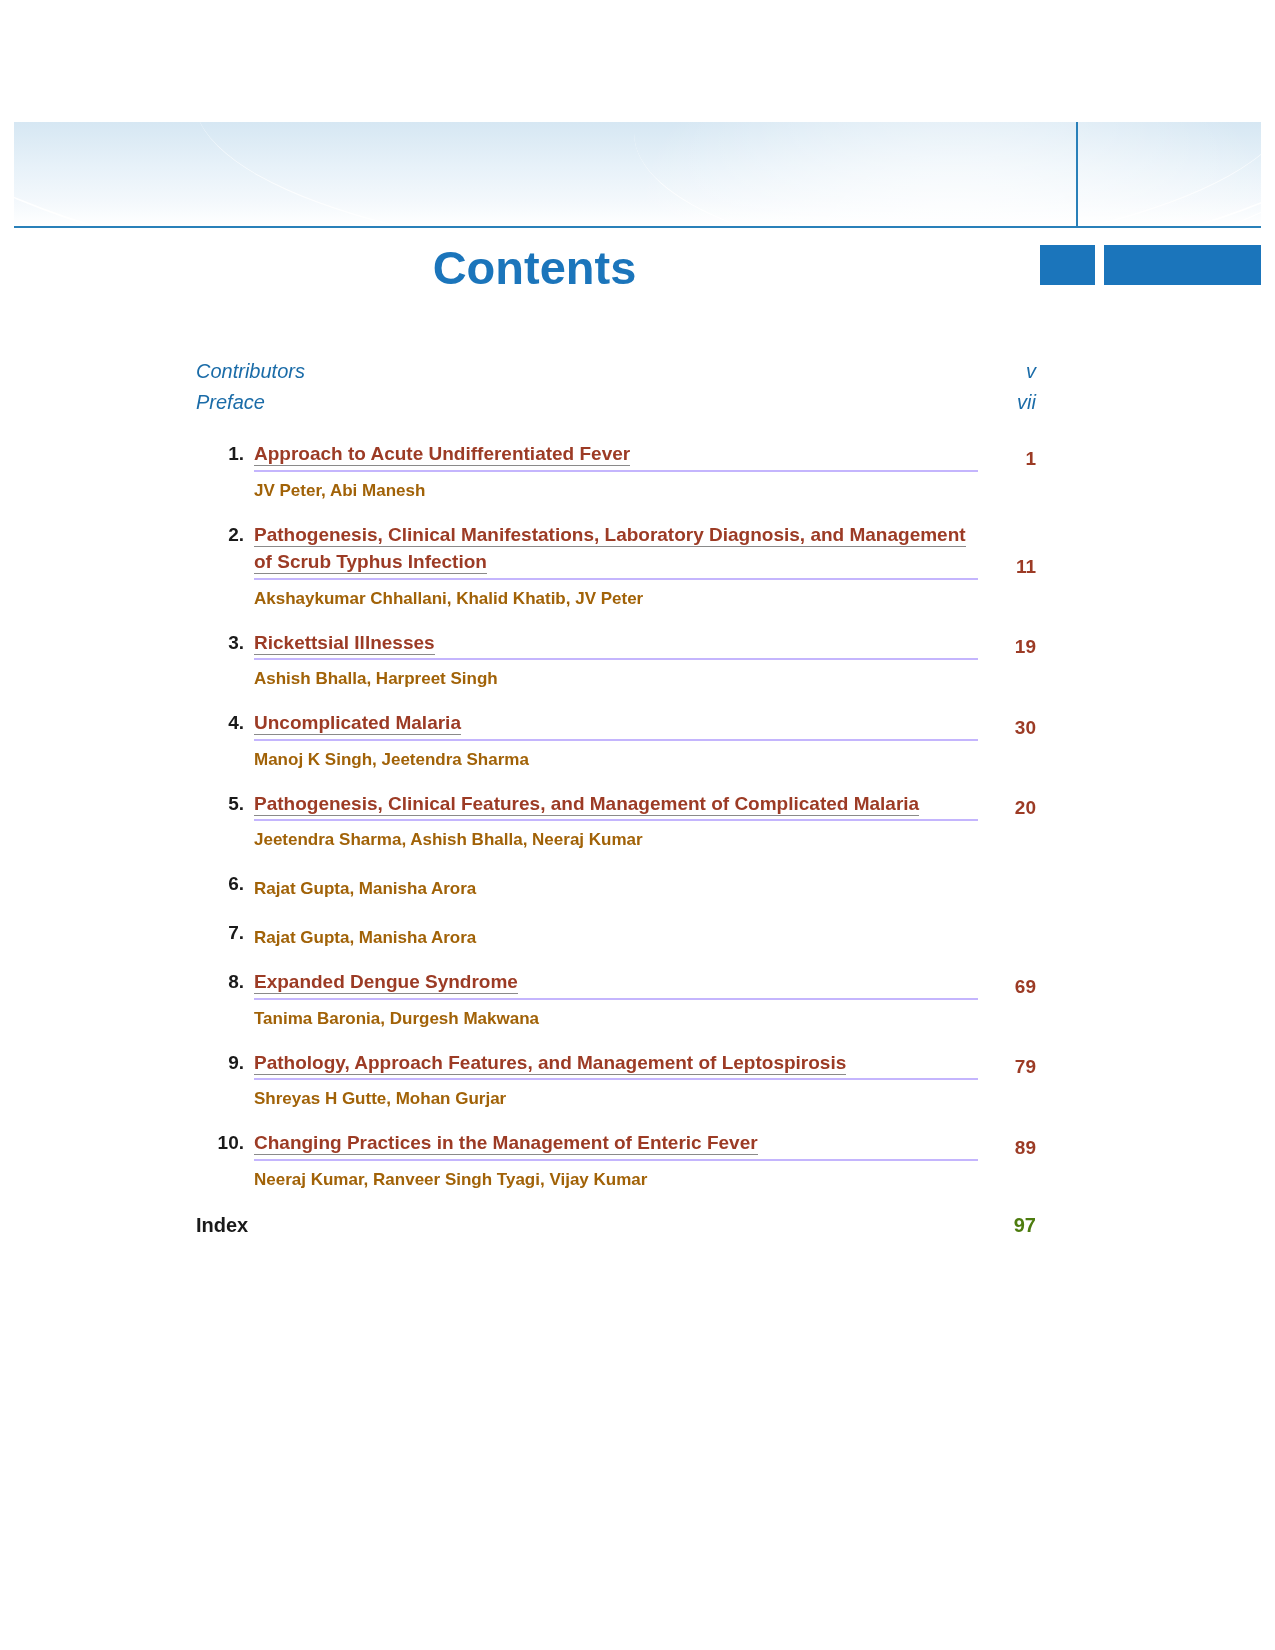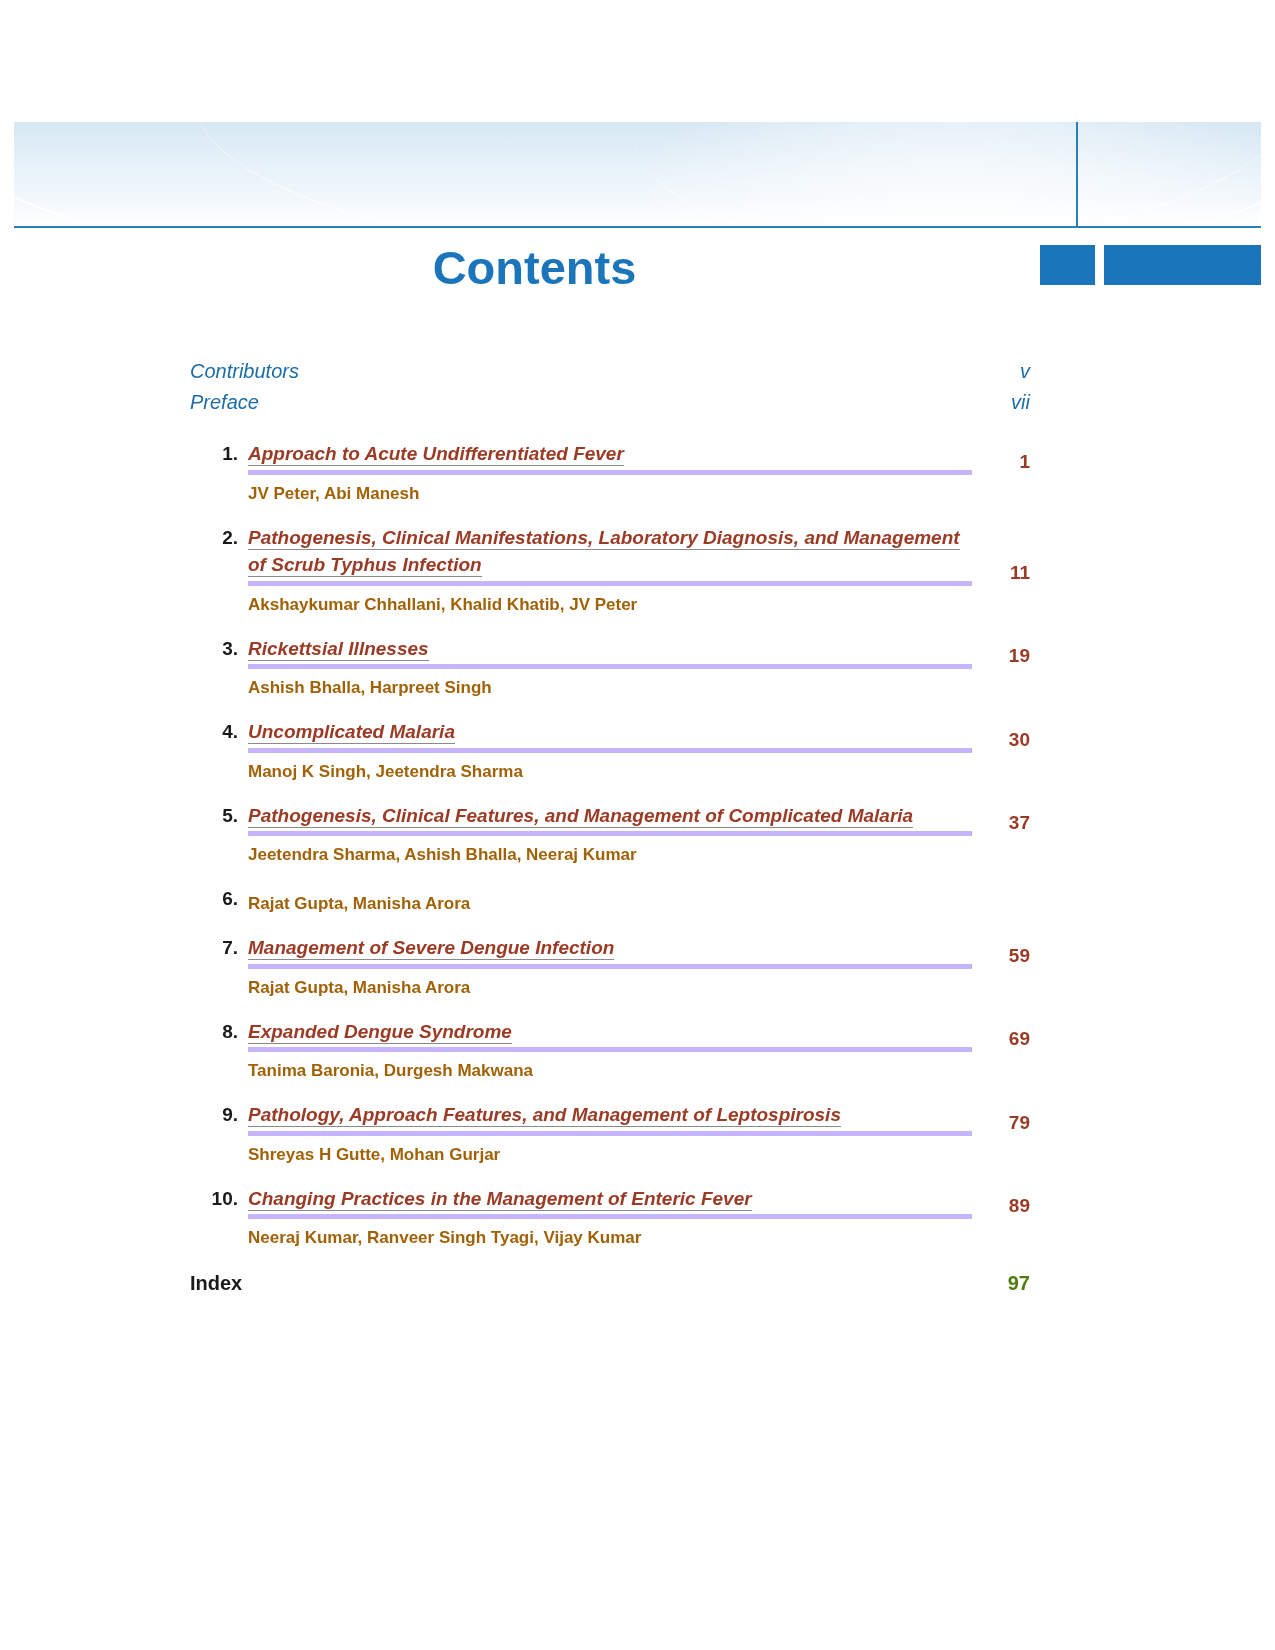--- a/index.html
+++ b/index.html
@@ -103,21 +103,21 @@
     text-align: center;
     font-size: 47px;
     font-weight: bold;
     color: #1b75bb;
     letter-spacing: 0px;
   }
 
   
   .toc {
     position: absolute;
-    left: 190px;
+    left: 196px;
     top: 360px;
     width: 840px;
   }
 
   .front-row {
     display: flex;
     align-items: baseline;
     font-style: italic;
     color: #1b6ca8;
     font-size: 20px;
@@ -156,23 +156,22 @@
     line-height: 1.45;
     border-bottom: 1px solid #8a8a8a;
     display: inline;
     padding-bottom: 1px;
   }
   .entry-title-wrap {
     flex: 1 1 auto;
     padding-right: 18px;
   }
   .entry-title-wrap .line {
-    border-bottom: 5px solid #c4b5fd;
+    border-bottom: 2px solid #c4b5fd;
     padding-bottom: 2px;
-    font-style: italic;
   }
   .entry-page {
     flex: 0 0 40px;
     text-align: right;
     font-size: 19px;
     font-weight: bold;
     color: #9c3b25;
     align-self: flex-end;
     padding-bottom: 2px;
   }
@@ -279,42 +278,36 @@
       </div>
     </div>
 
     <div class="entry">
       <div class="entry-num">5.</div>
       <div class="entry-body">
         <div class="entry-title-row">
           <div class="entry-title-wrap">
             <div class="line"><span class="entry-title">Pathogenesis, Clinical Features, and Management of Complicated Malaria</span></div>
           </div>
-          <div class="entry-page">37</div>
+          <div class="entry-page">20</div>
         </div>
         <div class="entry-authors">Jeetendra Sharma, Ashish Bhalla, Neeraj Kumar</div>
       </div>
     </div>
 
     <div class="entry">
       <div class="entry-num">6.</div>
       <div class="entry-body">
         <div class="entry-authors">Rajat Gupta, Manisha Arora</div>
       </div>
     </div>
 
     <div class="entry">
       <div class="entry-num">7.</div>
       <div class="entry-body">
-        <div class="entry-title-row">
-          <div class="entry-title-wrap">
-            <div class="line"><span class="entry-title">Management of Severe Dengue Infection</span></div>
-          </div>
-          <div class="entry-page">59</div>
-        </div>
         <div class="entry-authors">Rajat Gupta, Manisha Arora</div>
       </div>
     </div>
 
     <div class="entry">
       <div class="entry-num">8.</div>
       <div class="entry-body">
         <div class="entry-title-row">
           <div class="entry-title-wrap">
             <div class="line"><span class="entry-title">Expanded Dengue Syndrome</span></div>

